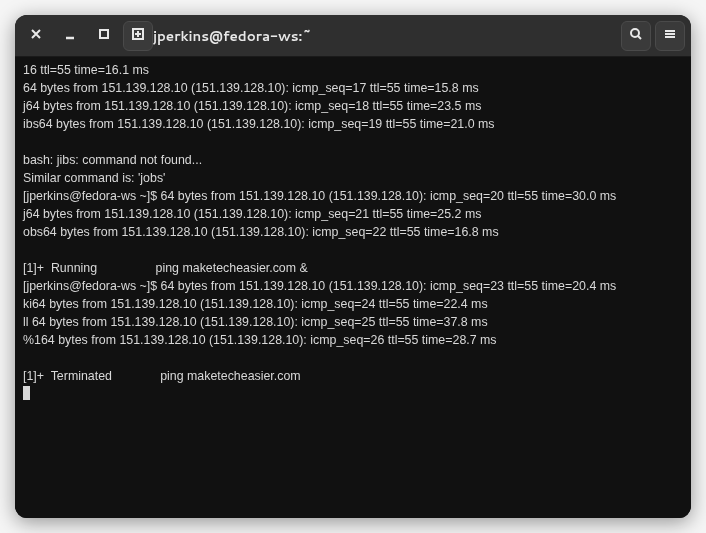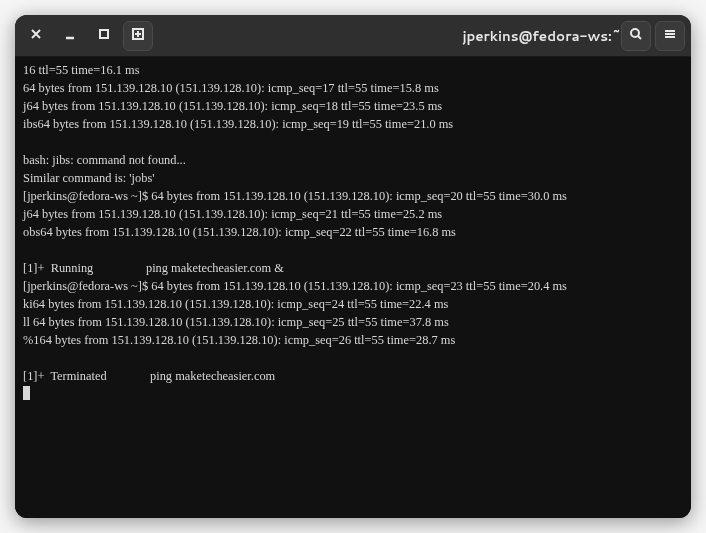--- a/index.html
+++ b/index.html
@@ -31,21 +31,21 @@
     border-bottom: 1px solid #1a1a1a;
   }
   .titlebar-left, .titlebar-right {
     display: flex;
     align-items: center;
     gap: 4px;
   }
   .titlebar-left { flex: 0 0 auto; }
   .titlebar-center {
     flex: 1;
-    text-align: right;
+    text-align: left;
     color: #e8e8e8;
     font-family: "Cantarell", "Segoe UI", sans-serif;
     font-size: 13.5px;
     font-weight: 600;
   }
   .titlebar-right { flex: 0 0 auto; }
   .tb-btn {
     width: 30px;
     height: 30px;
     border-radius: 6px;
@@ -60,21 +60,21 @@
   .tb-btn.framed {
     background: #3a3a3a;
     border: 1px solid #4a4a4a;
   }
   .tb-btn svg { width: 14px; height: 14px; stroke: currentColor; fill: none; stroke-width: 2; }
   .tb-btn.minimize svg { stroke-width: 2.5; }
   .terminal {
     flex: 1;
     background: #111111;
     color: #d8d8d8;
-    font-family: Liberation Serif, serif;
+    font-family: Liberation Sans, sans-serif;
     font-size: 12.4px;
     line-height: 18px;
     padding: 4px 8px;
     white-space: pre-wrap;
     word-break: break-all;
     overflow: hidden;
   }
   .cursor {
     display: inline-block;
     width: 7px;

